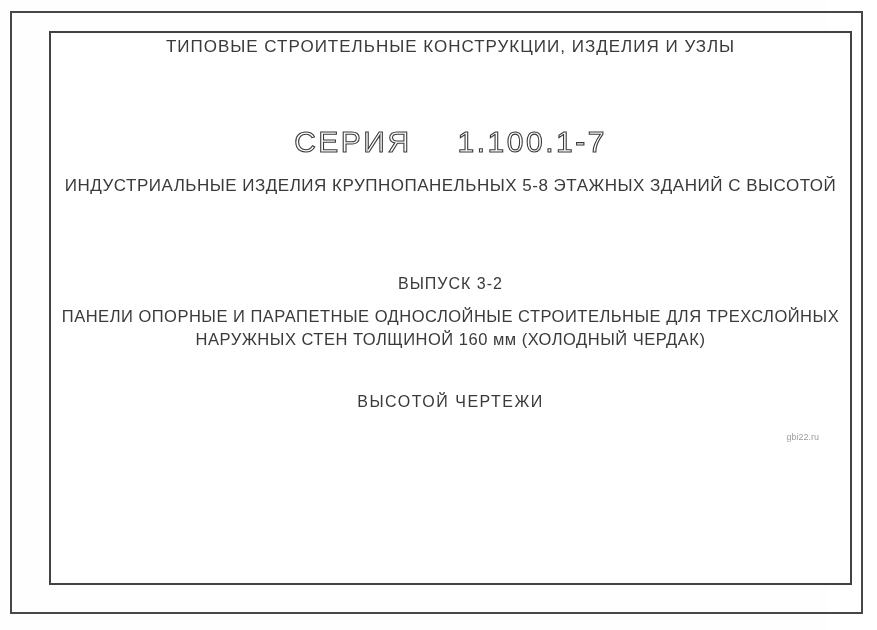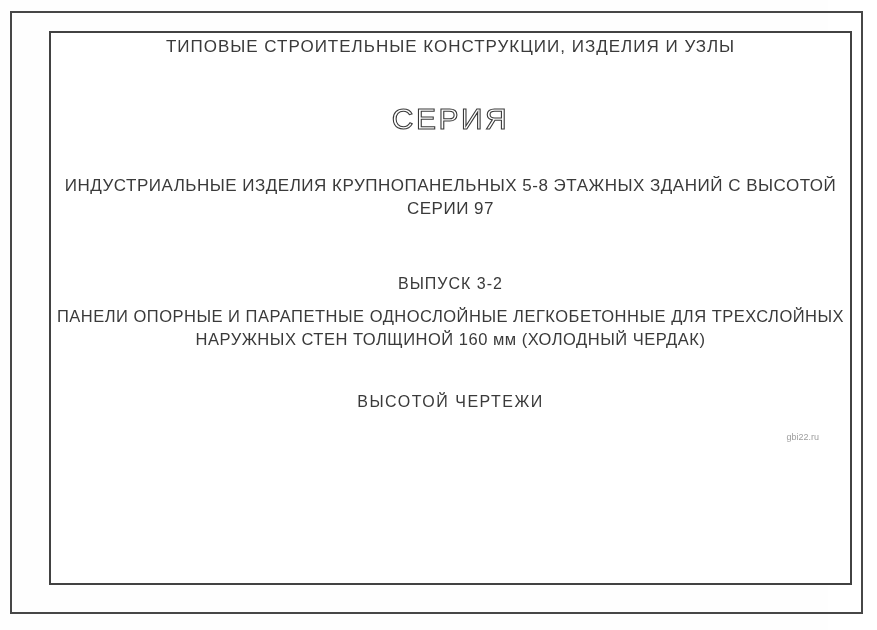--- a/index.html
+++ b/index.html
@@ -51,21 +51,21 @@
     white-space: nowrap;
   }
 
   .header-title {
     top: 37px;
     font-size: 17px;
     letter-spacing: 1px;
   }
 
   .series-title {
-    top: 102px;
+    top: 125px;
     font-size: 30px;
     letter-spacing: 2.5px;
     display: flex;
     justify-content: center;
     gap: 46px;
     font-weight: bold;
     color: #3a3a3a;
   }
   @supports (-webkit-text-stroke: 1px black) {
     .series-title span {
@@ -116,31 +116,31 @@
 
 <div class="page">
 
   <div class="outer-border"></div>
   <div class="inner-frame"></div>
 
   <div class="text-line header-title">ТИПОВЫЕ СТРОИТЕЛЬНЫЕ КОНСТРУКЦИИ, ИЗДЕЛИЯ И УЗЛЫ</div>
 
   <div class="text-line series-title">
     <span>СЕРИЯ</span>
+    <span>1.100.1-7</span>
   </div>
 
   <div class="text-line description">
     <div>ИНДУСТРИАЛЬНЫЕ ИЗДЕЛИЯ КРУПНОПАНЕЛЬНЫХ 5-8 ЭТАЖНЫХ ЗДАНИЙ С ВЫСОТОЙ</div>
-    <div>СЕРИИ 97</div>
   </div>
 
   <div class="text-line issue">ВЫПУСК 3-2</div>
 
   <div class="text-line subject">
-    <div>ПАНЕЛИ ОПОРНЫЕ И ПАРАПЕТНЫЕ ОДНОСЛОЙНЫЕ ЛЕГКОБЕТОННЫЕ ДЛЯ ТРЕХСЛОЙНЫХ</div>
+    <div>ПАНЕЛИ ОПОРНЫЕ И ПАРАПЕТНЫЕ ОДНОСЛОЙНЫЕ СТРОИТЕЛЬНЫЕ ДЛЯ ТРЕХСЛОЙНЫХ</div>
     <div>НАРУЖНЫХ СТЕН ТОЛЩИНОЙ 160 мм (ХОЛОДНЫЙ ЧЕРДАК)</div>
   </div>
 
   <div class="text-line doc-type">ВЫСОТОЙ ЧЕРТЕЖИ</div>
 
   <div class="watermark">gbi22.ru</div>
 
 </div>
 
 </body></html>

